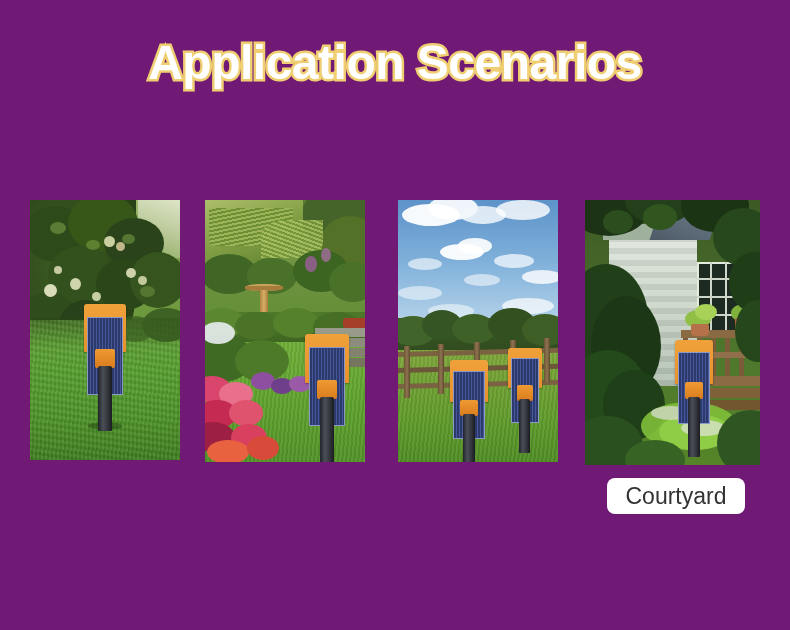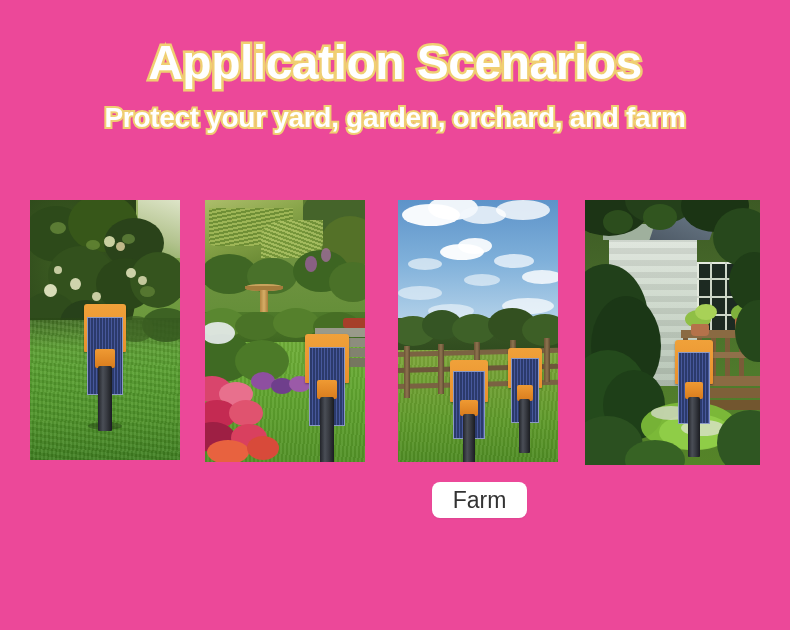--- a/index.html
+++ b/index.html
@@ -10,21 +10,21 @@
     width: 790px;
     height: 630px;
     overflow: hidden;
     font-family: "Liberation Sans", sans-serif;
     background: #f5e48c;
   }
   #page {
     position: relative;
     width: 790px;
     height: 630px;
-    background: #ec4899;
+    background: #701a75;
   }
 
   
   .heading-block {
     position: absolute;
     left: 0;
     top: 34px;
     width: 790px;
     text-align: center;
   }
@@ -127,21 +127,20 @@
   .layer { position: absolute; }
   .blob { position: absolute; border-radius: 50%; }
 </style>
 </head>
 <body>
 
 <div id="page">
 
   <div class="heading-block">
     <div class="title">Application Scenarios</div>
-    <div class="subtitle">Protect your yard, garden, orchard, and farm</div>
   </div>
 
   <div class="card" style="left:30px; top:200px; width:150px; height:260px;">
     <div class="photo">
 
       <div class="layer" style="left:0;top:0;width:150px;height:260px;background:linear-gradient(180deg,#9fb96a 0%,#7fa24e 18%,#6f9a3f 40%,#5f9134 70%,#4e8a2c 100%);"></div>
 
       <div class="layer" style="left:108px;top:0;width:42px;height:58px;background:linear-gradient(200deg,#e8ecd8 0%,#bcc99a 60%,#8fae62 100%);opacity:.85;"></div>
 
       <div class="layer" style="left:-14px;top:-10px;width:120px;height:180px;background:radial-gradient(ellipse at 40% 40%,#3c5c22 0%,#2f4a1b 55%,#243914 100%);border-radius:0 0 45% 20%;"></div>
@@ -375,18 +374,18 @@
         <div class="panel"></div>
         <div class="cells"></div>
         <div class="collar"></div>
         <div class="post"></div>
       </div>
     </div>
   </div>
 
 
 
-  <div class="label-pill" style="left:432px; top:482px; width:95px; height:36px;">
-    <span>Farm</span>
-  </div>
-
+
+  <div class="label-pill" style="left:607px; top:478px; width:138px; height:36px;">
+    <span>Courtyard</span>
+  </div>
 
 </div>
 
 </body></html>

